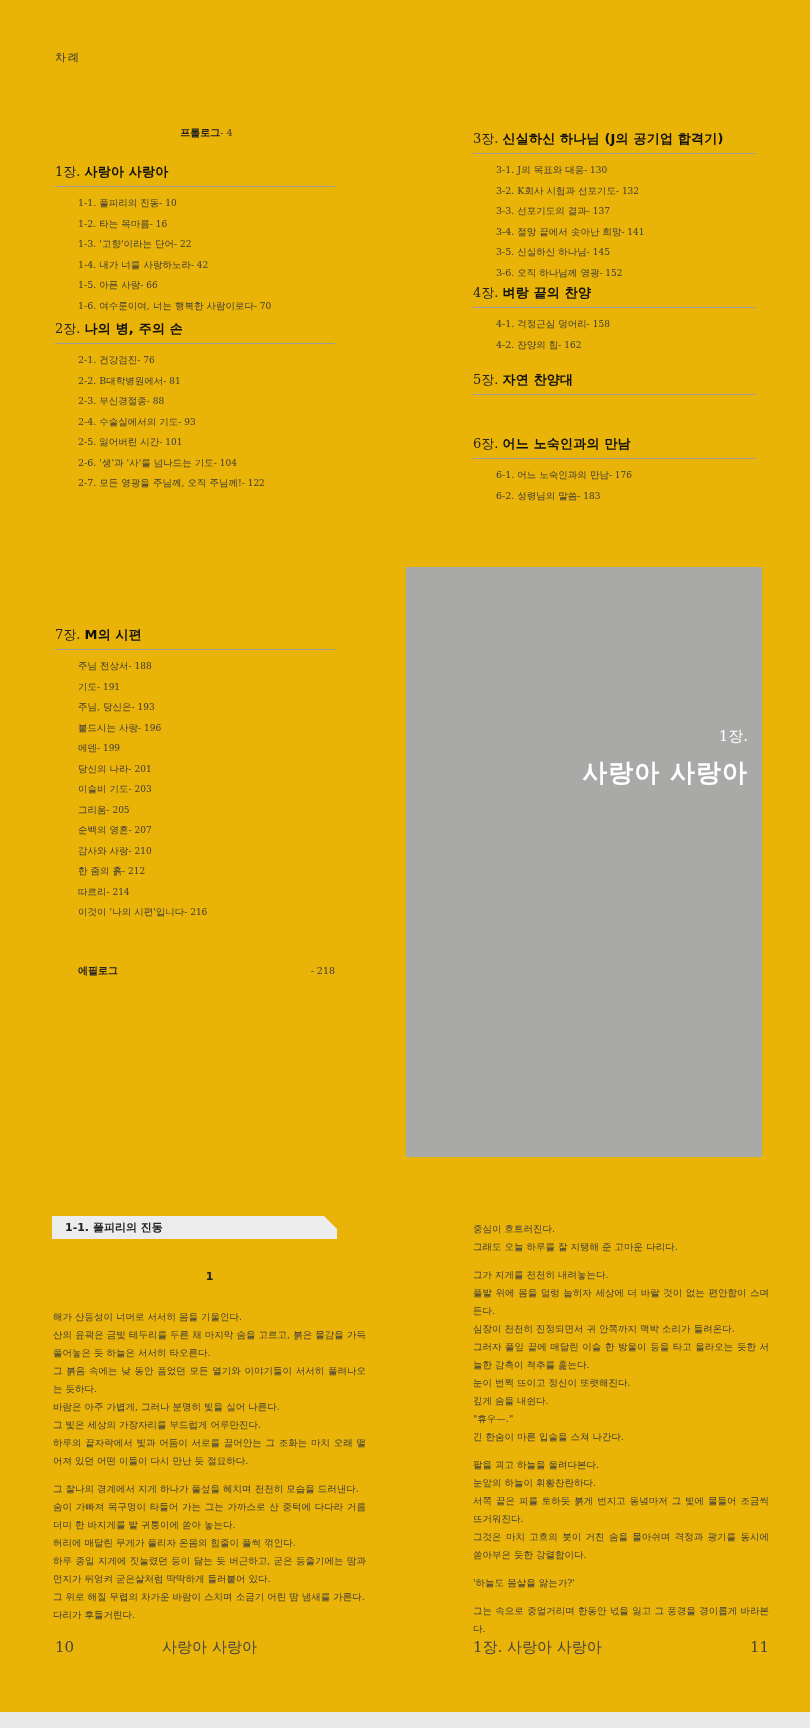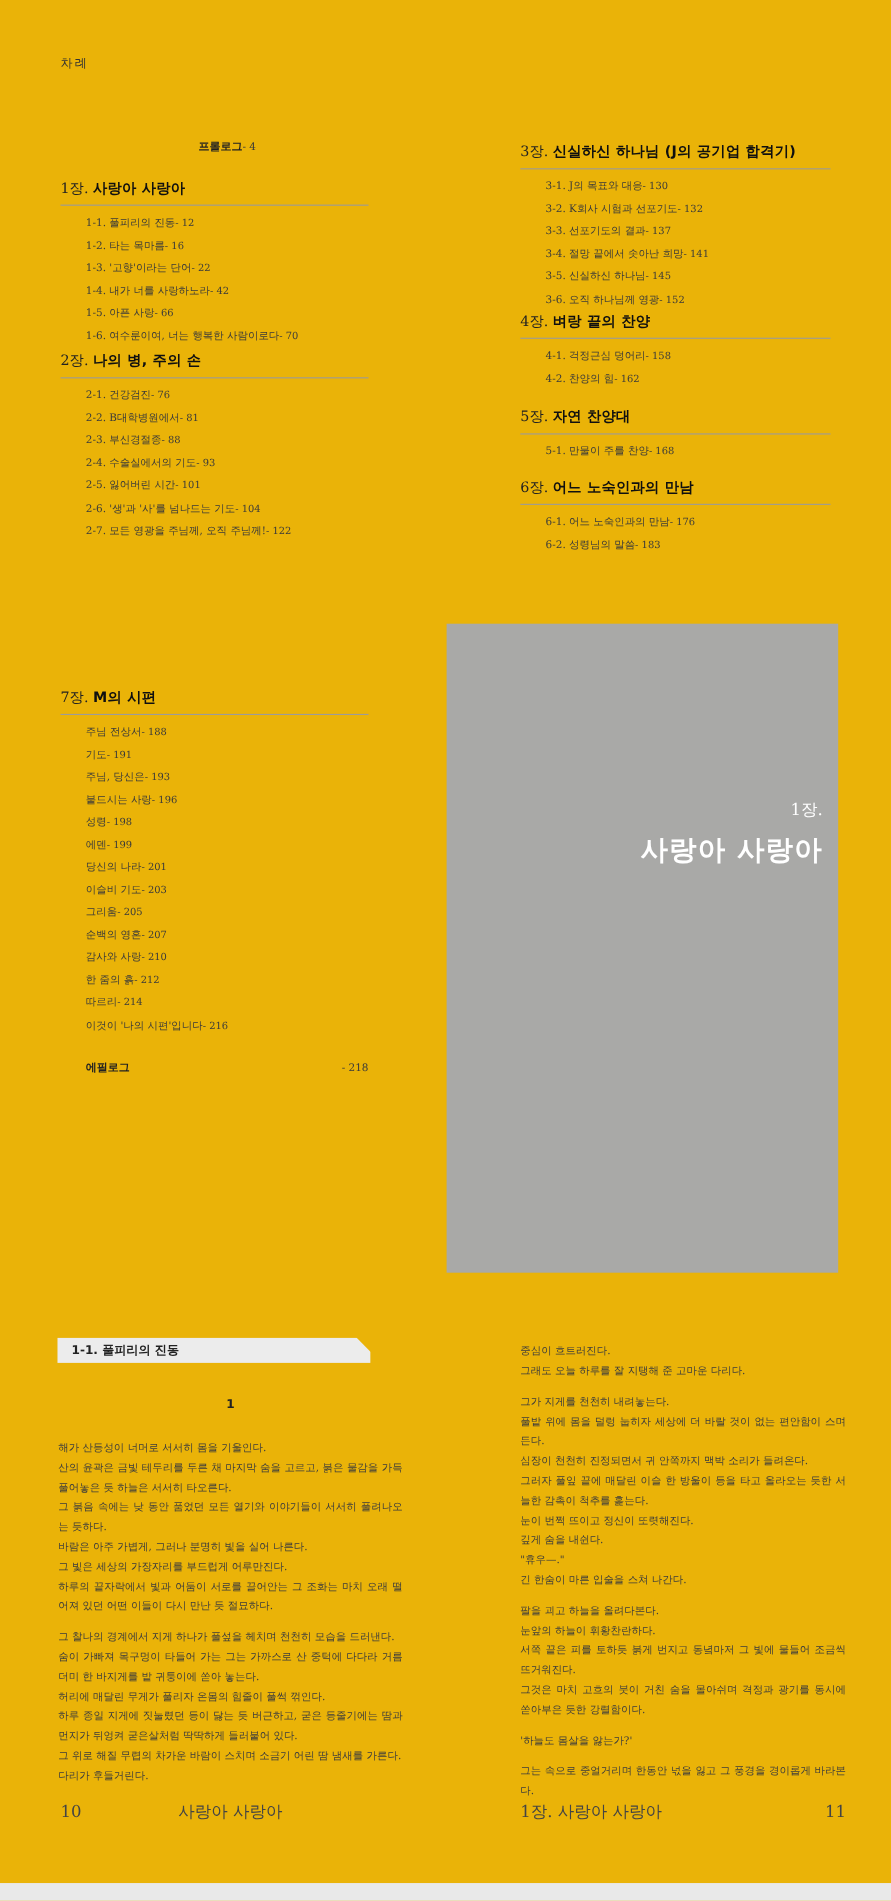--- a/index.html
+++ b/index.html
@@ -64,21 +64,21 @@
     <span class="row-label">프롤로그</span>
     <span class="row-page">- 4</span>
   </div>
 
   <section class="abs chapter col-l ch1">
       <div class="ch-head"><span class="ch-num">1장. </span><span class="ch-title">사랑아 사랑아</span></div>
       <div class="ch-rule"></div>
       <div class="ch-items">
         <div class="toc-row">
           <span class="toc-item-label">1-1. 풀피리의 진동</span>
-          <span class="toc-item-page">- 12</span>
+          <span class="toc-item-page">- 10</span>
         </div>
         <div class="toc-row">
           <span class="toc-item-label">1-2. 타는 목마름</span>
           <span class="toc-item-page">- 16</span>
         </div>
         <div class="toc-row">
           <span class="toc-item-label">1-3. '고향'이라는 단어</span>
           <span class="toc-item-page">- 22</span>
         </div>
         <div class="toc-row">
@@ -169,26 +169,20 @@
         </div>
         <div class="toc-row">
           <span class="toc-item-label">4-2. 찬양의 힘</span>
           <span class="toc-item-page">- 162</span>
         </div>
       </div>
     </section>
   <section class="abs chapter col-r ch5">
       <div class="ch-head"><span class="ch-num">5장. </span><span class="ch-title">자연 찬양대</span></div>
       <div class="ch-rule"></div>
-      <div class="ch-items">
-        <div class="toc-row">
-          <span class="toc-item-label">5-1. 만물이 주를 찬양</span>
-          <span class="toc-item-page">- 168</span>
-        </div>
-      </div>
     </section>
   <section class="abs chapter col-r ch6">
       <div class="ch-head"><span class="ch-num">6장. </span><span class="ch-title">어느 노숙인과의 만남</span></div>
       <div class="ch-rule"></div>
       <div class="ch-items">
         <div class="toc-row">
           <span class="toc-item-label">6-1. 어느 노숙인과의 만남</span>
           <span class="toc-item-page">- 176</span>
         </div>
         <div class="toc-row">
@@ -210,24 +204,20 @@
           <span class="toc-item-label">기도</span>
           <span class="toc-item-page">- 191</span>
         </div>
         <div class="toc-row">
           <span class="toc-item-label">주님, 당신은</span>
           <span class="toc-item-page">- 193</span>
         </div>
         <div class="toc-row">
           <span class="toc-item-label">붙드시는 사랑</span>
           <span class="toc-item-page">- 196</span>
-        </div>
-        <div class="toc-row">
-          <span class="toc-item-label">성령</span>
-          <span class="toc-item-page">- 198</span>
         </div>
         <div class="toc-row">
           <span class="toc-item-label">에덴</span>
           <span class="toc-item-page">- 199</span>
         </div>
         <div class="toc-row">
           <span class="toc-item-label">당신의 나라</span>
           <span class="toc-item-page">- 201</span>
         </div>
         <div class="toc-row">

